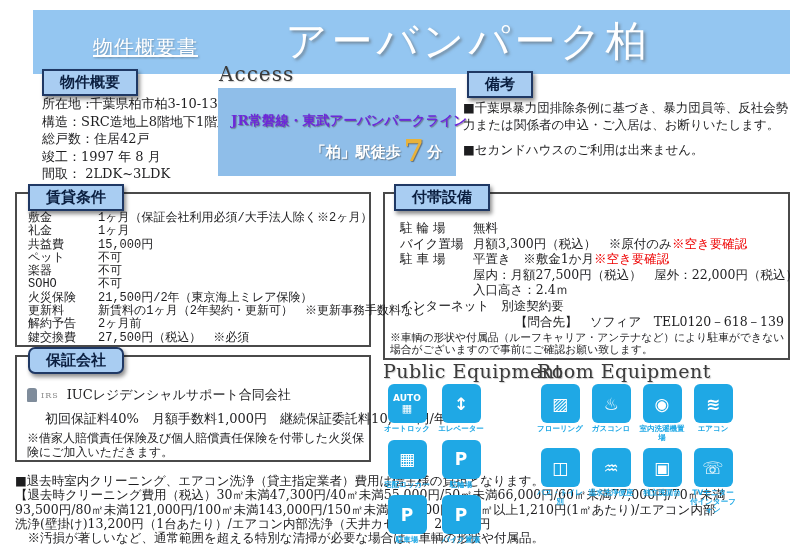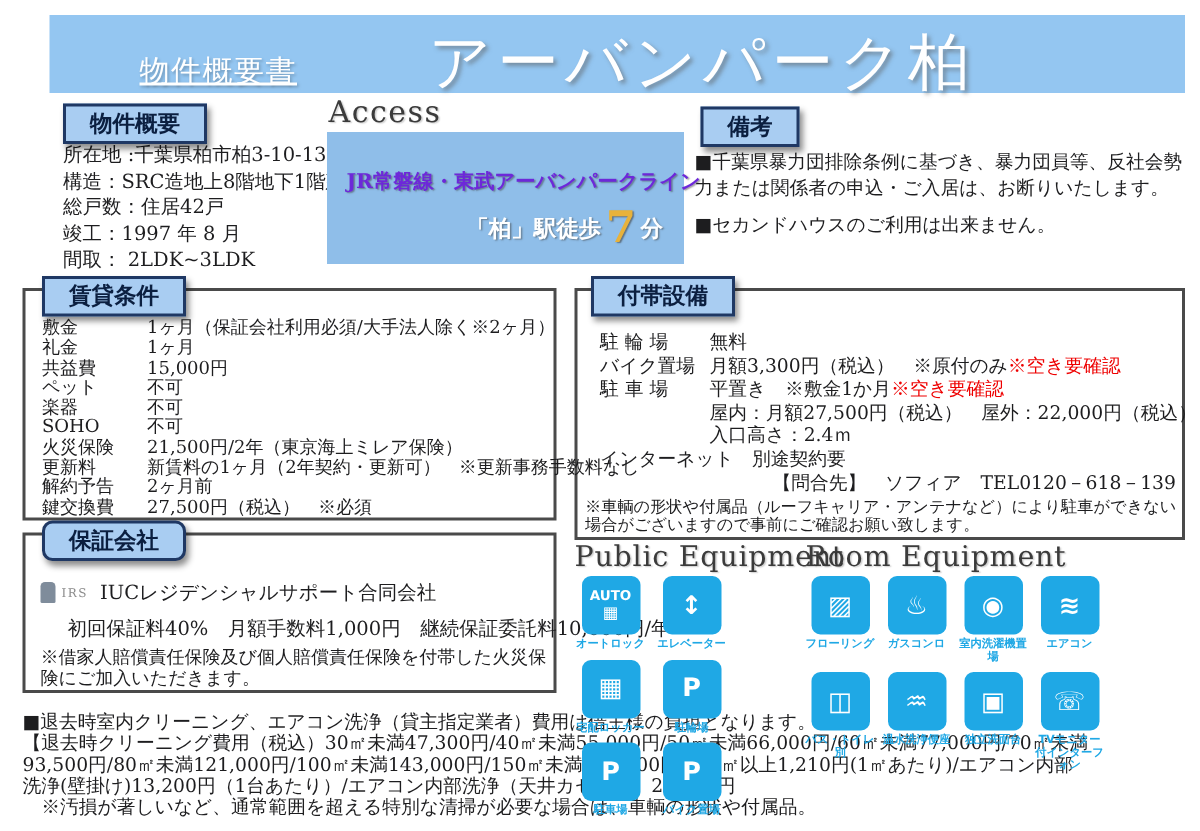--- a/index.html
+++ b/index.html
@@ -11,21 +11,21 @@
     --alert-red:#EE0000;
     --minutes-yellow:#E8B23A;
     --ink:#1d1d1f;
   }
   *{margin:0;padding:0;box-sizing:border-box;}
   html,body{background:#e8e8e8;}
   body{font-family:"DejaVu Serif","Liberation Serif",serif;color:var(--ink);}
   #page{position:relative;width:800px;height:554px;background:#ffffff;overflow:hidden;margin:0 auto;}
 
   
-  .header-band{position:absolute;left:33px;top:10px;width:757px;height:52px;background:var(--header-blue);}
+  .header-band{position:absolute;left:33px;top:10px;width:757px;height:64px;background:var(--header-blue);}
   .doc-label{position:absolute;left:60px;top:24px;font-size:20px;color:#ffffff;text-decoration:underline;letter-spacing:1px;text-shadow:1px 1px 2px rgba(0,0,0,0.25);}
   .main-title{position:absolute;left:195px;top:5px;width:480px;height:52px;line-height:52px;text-align:center;font-size:41px;color:#ffffff;letter-spacing:4px;text-shadow:2px 2px 3px rgba(90,90,90,0.55);white-space:nowrap;}
 
   
   .sec-label{position:absolute;background:var(--label-blue);border:2px solid var(--navy);color:#0b1f40;font-weight:bold;font-size:15px;padding:2px 16px;box-shadow:2px 3px 4px rgba(0,0,0,0.45);white-space:nowrap;z-index:3;}
 
   
   .content-box{position:absolute;border:2px solid #4a4a4a;background:#ffffff;z-index:1;}
 
   
@@ -37,21 +37,21 @@
   .access-line1{padding:24px 10px 0 13px;font-size:13.5px;font-weight:bold;color:#6d28d9;text-shadow:1px 1px 1px rgba(60,60,60,0.5);white-space:nowrap;}
   .access-line2{margin-top:4px;padding-right:14px;text-align:right;font-size:15px;font-weight:bold;color:#ffffff;text-shadow:1px 1px 1px rgba(60,60,60,0.5);}
   .access-minutes{font-size:29px;color:var(--minutes-yellow);padding:0 3px;vertical-align:-4px;text-shadow:1px 1px 1px rgba(60,60,60,0.6);}
 
   
   .remarks-body{position:absolute;left:463px;top:100px;width:334px;font-size:12.5px;line-height:16.5px;}
   .remarks-body p{margin-bottom:9px;}
 
   
   .rental-rows{position:absolute;left:28px;top:212px;width:335px;font-size:12px;line-height:13.3px;white-space:nowrap;z-index:2;}
-  .rental-row{display:flex;}
+  .rental-row{display:flex;font-family:Liberation Mono, monospace;}
   .rental-row .rlabel{width:70px;flex:none;}
 
   
   .fac-rows{position:absolute;left:400px;top:220px;width:385px;font-size:12.5px;line-height:15.6px;white-space:nowrap;z-index:2;}
   .fac-row{display:flex;}
   .fac-row .flabel{flex:none;}
   .fac-row .flabel.fixed{width:73px;}
   .fac-row .flabel.wide{margin-right:12px;}
   .red-note{color:var(--alert-red);}
   .fac-footnote{position:absolute;left:390px;top:332px;width:398px;font-size:10.8px;line-height:11.8px;z-index:2;}

